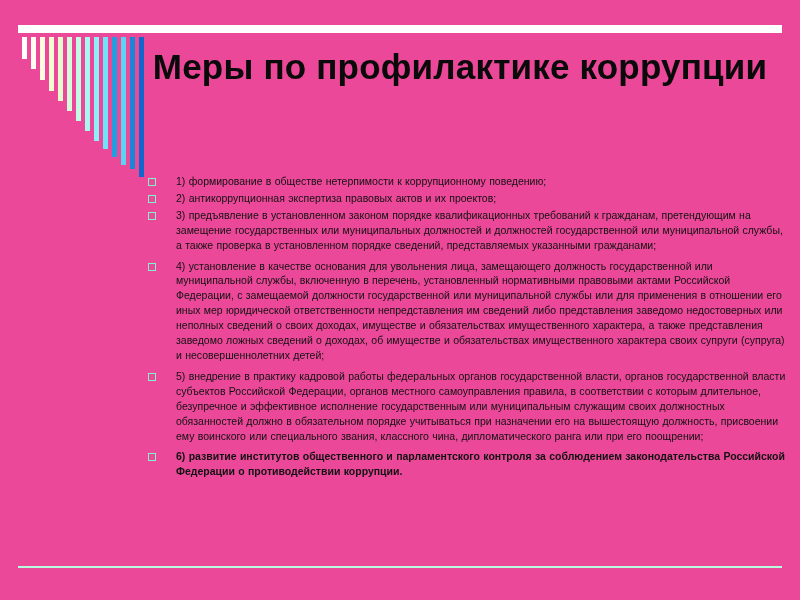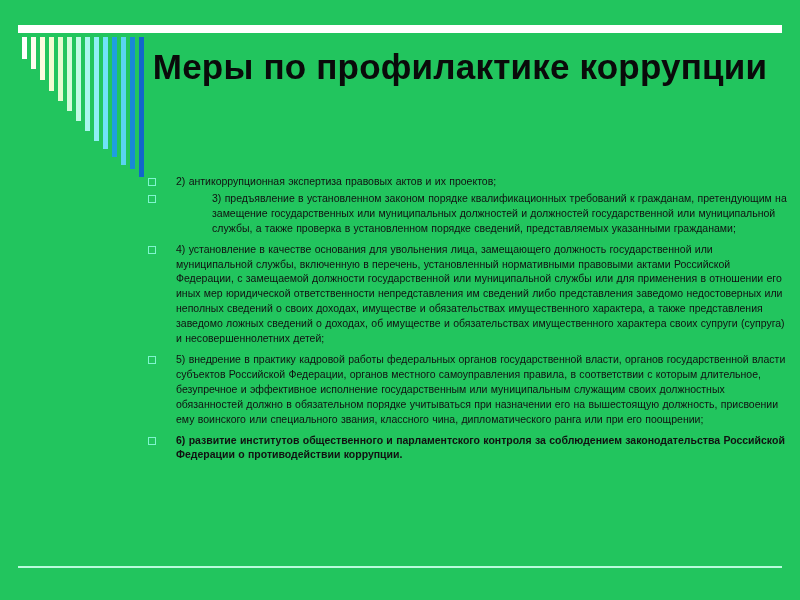--- a/index.html
+++ b/index.html
@@ -100,21 +100,21 @@
     line-height: 1.42;
     color: #111111;
     text-align: left;
     word-spacing: 0.4px;
   }
   .gap-sm { height: 4px; }
 </style>
 </head>
 <body>
 
-<div class="slide" style="background: #22c55e;">
+<div class="slide" style="background: #ec4899;">
 
   <div class="top-rule" style="background: rgb(255, 255, 255);"></div>
 
   <div class="bars">
       <div class="bar" style="left: 0px; height: 22px; background: rgb(255, 255, 255);"></div>
       <div class="bar" style="left: 9px; height: 32px; background: rgb(255, 253, 240);"></div>
       <div class="bar" style="left: 18px; height: 43px; background: rgb(253, 251, 224);"></div>
       <div class="bar" style="left: 27px; height: 54px; background: rgb(243, 251, 210);"></div>
       <div class="bar" style="left: 36px; height: 64px; background: rgb(228, 251, 208);"></div>
       <div class="bar" style="left: 45px; height: 74px; background: rgb(212, 251, 218);"></div>
@@ -125,29 +125,33 @@
       <div class="bar" style="left: 90px; height: 120px; background: rgb(30, 159, 224);"></div>
       <div class="bar" style="left: 99px; height: 128px; background: rgb(90, 212, 242);"></div>
       <div class="bar" style="left: 108px; height: 132px; background: rgb(24, 136, 214);"></div>
       <div class="bar" style="left: 117px; height: 140px; background: rgb(17, 102, 204);"></div>
     </div>
 
   <div class="title">Меры по профилактике коррупции</div>
 
   <div class="body-list">
 
+    <div class="bullet-row">
+      <span class="bullet-marker" style="border-color: rgb(127, 245, 206);"></span>
+      <span class="bullet-text" style="color: rgb(17, 17, 17);">1) формирование в обществе нетерпимости к коррупционному поведению;</span>
+    </div>
 
     <div class="bullet-row">
       <span class="bullet-marker" style="border-color: rgb(127, 245, 206);"></span>
       <span class="bullet-text" style="color: rgb(17, 17, 17);">2) антикоррупционная экспертиза правовых актов и их проектов;</span>
     </div>
 
     <div class="bullet-row">
       <span class="bullet-marker" style="border-color: rgb(127, 245, 206);"></span>
-      <span class="bullet-text" style="color: rgb(17, 17, 17); margin-left: 36px;">3) предъявление в установленном законом порядке квалификационных требований к гражданам, претендующим на замещение государственных или муниципальных должностей и должностей государственной или муниципальной службы, а также проверка в установленном порядке сведений, представляемых указанными гражданами;</span>
+      <span class="bullet-text" style="color: rgb(17, 17, 17);">3) предъявление в установленном законом порядке квалификационных требований к гражданам, претендующим на замещение государственных или муниципальных должностей и должностей государственной или муниципальной службы, а также проверка в установленном порядке сведений, представляемых указанными гражданами;</span>
     </div>
 
     <div class="gap-sm"></div>
 
     <div class="bullet-row">
       <span class="bullet-marker" style="border-color: rgb(127, 245, 206);"></span>
       <span class="bullet-text" style="color: rgb(17, 17, 17);">4) установление в качестве основания для увольнения лица, замещающего должность государственной или муниципальной службы, включенную в перечень, установленный нормативными правовыми актами Российской Федерации, с замещаемой должности государственной или муниципальной службы или для применения в отношении его иных мер юридической ответственности непредставления им сведений либо представления заведомо недостоверных или неполных сведений о своих доходах, имуществе и обязательствах имущественного характера, а также представления заведомо ложных сведений о доходах, об имуществе и обязательствах имущественного характера своих супруги (супруга) и несовершеннолетних детей;</span>
     </div>
 
     <div class="gap-sm"></div>

